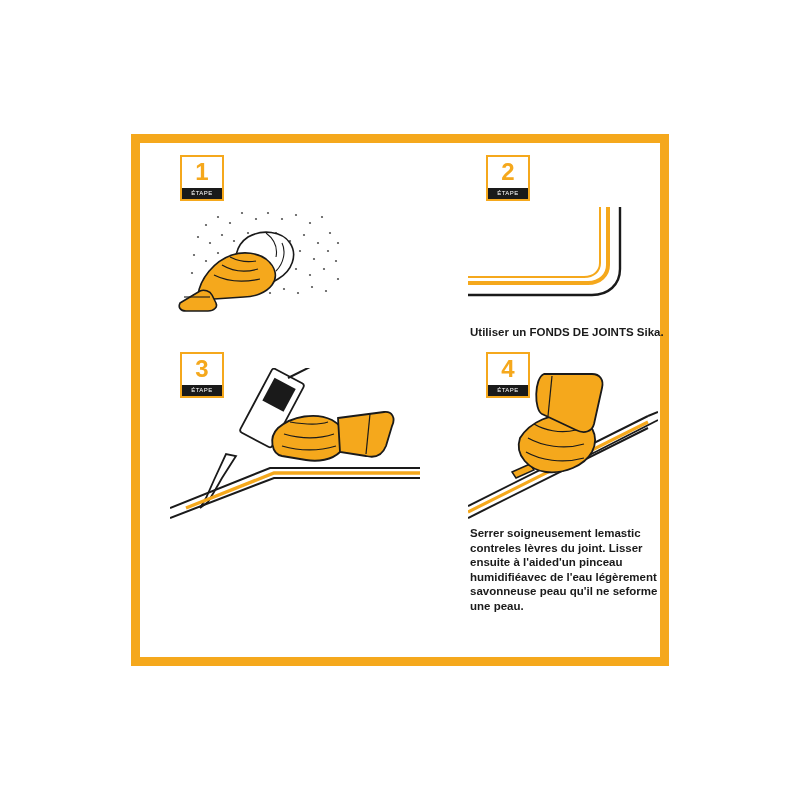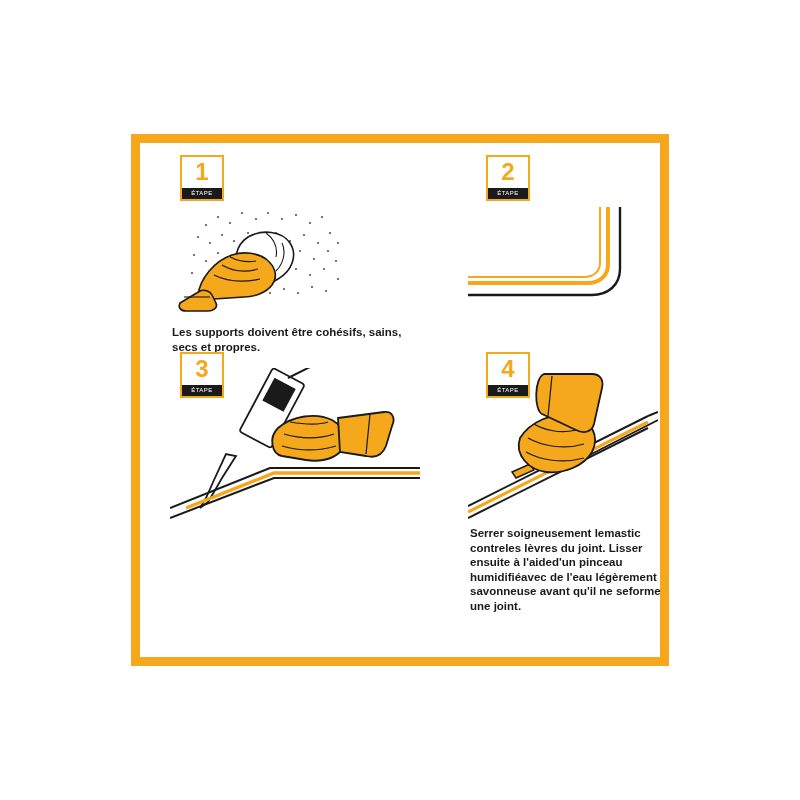--- a/index.html
+++ b/index.html
@@ -193,37 +193,37 @@
             <path d="M28 96 C30 80, 44 62, 62 56 C74 52, 88 54, 96 60 C106 68, 108 78, 102 86
                      C96 94, 84 98, 74 98 L44 100 C36 100, 30 100, 28 96 Z" fill="#f5a81c" stroke="#1a1a1a" stroke-width="1.6"></path>
             <path d="M60 58 C68 62, 76 64, 86 62" fill="none" stroke="#1a1a1a" stroke-width="1.2"></path>
             <path d="M52 66 C62 72, 74 74, 88 70" fill="none" stroke="#1a1a1a" stroke-width="1.2"></path>
             <path d="M44 76 C56 82, 72 84, 90 80" fill="none" stroke="#1a1a1a" stroke-width="1.2"></path>
 
             <path d="M10 104 L30 92 C34 90, 40 92, 42 96 L46 104 C48 108, 44 112, 38 112 L16 112 C10 112, 8 108, 10 104 Z" fill="#f5a81c" stroke="#1a1a1a" stroke-width="1.6"></path>
             <path d="M14 98 L40 98" fill="none" stroke="#1a1a1a" stroke-width="1.1"></path>
           </svg>
         </div>
-        <div class="caption">Les supports doivent être cohésifs, sains, secs et propres.</div>
       </div>
 
       <div class="step step-2">
         <div class="badge">
           <div class="num">2</div>
           <div class="etape">ÉTAPE</div>
         </div>
         <div class="art">
           <svg width="190" height="120" viewBox="0 0 190 120" xmlns="http://www.w3.org/2000/svg">
 
             <path d="M152 8 L152 70 C152 86, 140 96, 124 96 L0 96" fill="none" stroke="#1a1a1a" stroke-width="2.4"></path>
 
             <path d="M140 8 L140 66 C140 76, 132 84, 120 84 L0 84" fill="none" stroke="#f5a81c" stroke-width="4"></path>
             <path d="M132 8 L132 64 C132 72, 126 78, 116 78 L0 78" fill="none" stroke="#f5a81c" stroke-width="2"></path>
           </svg>
         </div>
+        <div class="caption">Utiliser un FONDS DE JOINTS Sika.</div>
       </div>
 
       <div class="step step-3">
         <div class="badge">
           <div class="num">3</div>
           <div class="etape">ÉTAPE</div>
         </div>
         <div class="art">
           <svg width="250" height="155" viewBox="0 0 250 155" xmlns="http://www.w3.org/2000/svg">
 
@@ -272,18 +272,18 @@
                      C116 98, 96 106, 78 104 C62 102, 46 88, 52 70 Z" fill="#f5a81c" stroke="#1a1a1a" stroke-width="1.8"></path>
             <path d="M66 56 C76 62, 92 66, 108 62" fill="none" stroke="#1a1a1a" stroke-width="1.2"></path>
             <path d="M60 70 C74 78, 96 82, 116 76" fill="none" stroke="#1a1a1a" stroke-width="1.2"></path>
             <path d="M58 84 C72 92, 94 96, 116 90" fill="none" stroke="#1a1a1a" stroke-width="1.2"></path>
 
             <path d="M76 6 L124 6 C132 6, 136 12, 134 20 L126 56 C124 64, 116 66, 108 62 L74 46
                      C66 42, 66 10, 76 6 Z" fill="#f5a81c" stroke="#1a1a1a" stroke-width="1.8"></path>
             <path d="M84 8 L80 48" fill="none" stroke="#1a1a1a" stroke-width="1.2"></path>
           </svg>
         </div>
-        <div class="caption">Serrer soigneusement lemastic contreles lèvres du joint. Lisser ensuite à l'aided'un pinceau humidifiéavec de l'eau légèrement savonneuse avant qu'il ne seforme une joint.</div>
+        <div class="caption">Serrer soigneusement lemastic contreles lèvres du joint. Lisser ensuite à l'aided'un pinceau humidifiéavec de l'eau légèrement savonneuse peau qu'il ne seforme une peau.</div>
       </div>
 
     </div>
   </div>
 </div>
 
 </body></html>

